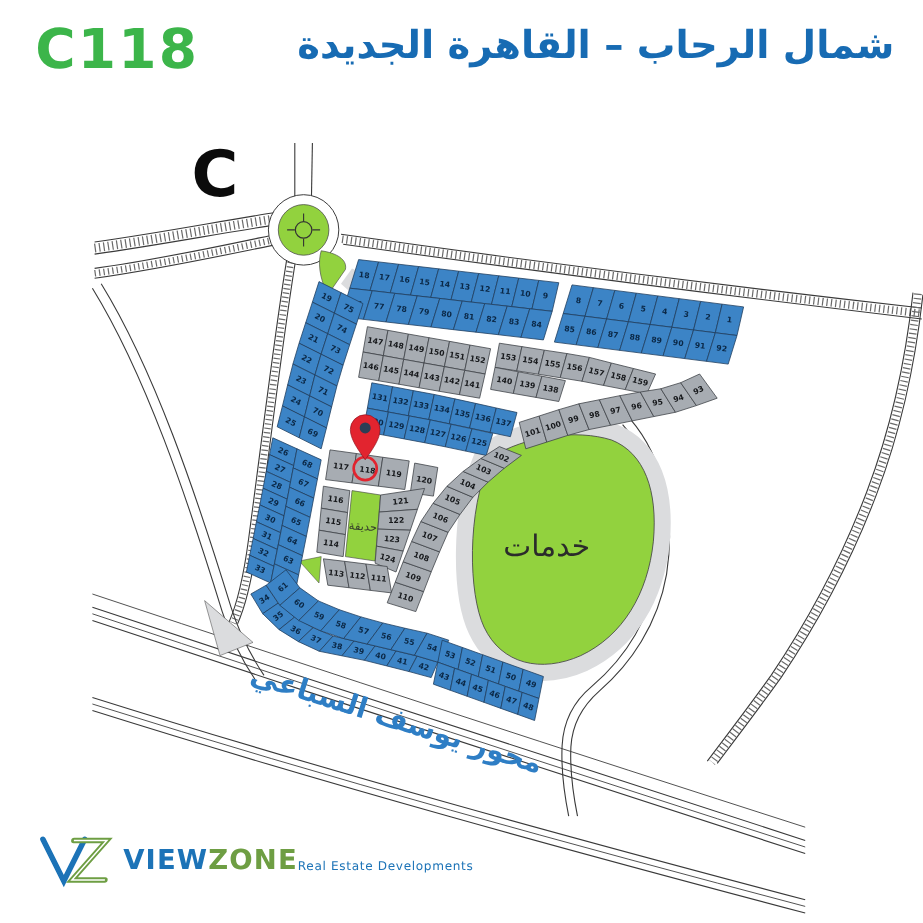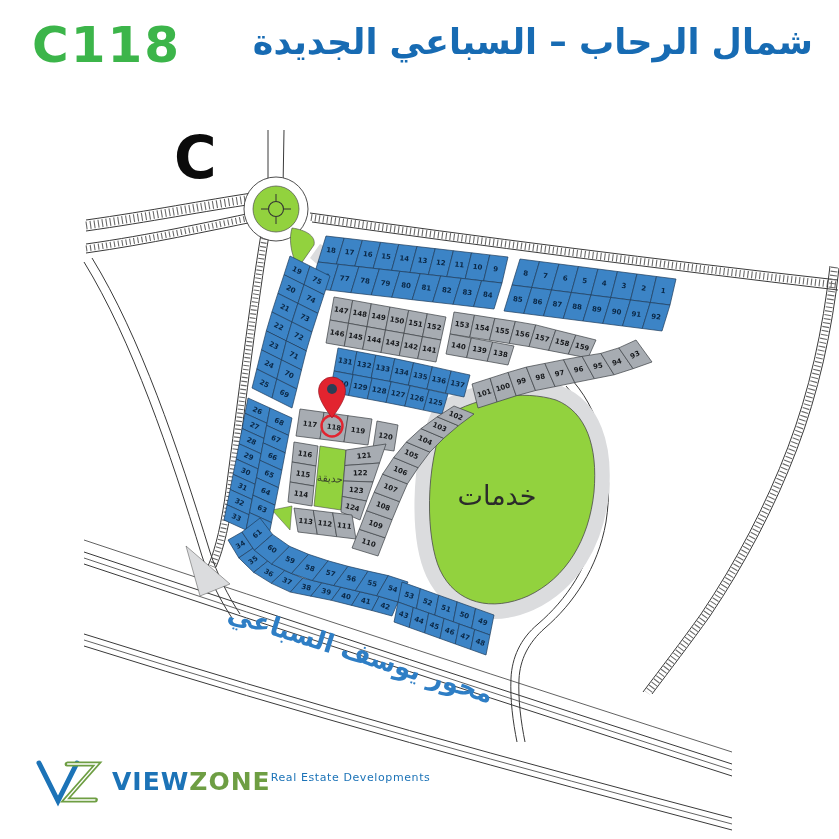--- a/index.html
+++ b/index.html
@@ -8,31 +8,31 @@
   .header{position:absolute;top:0;left:0;right:0;height:112px;}
   .plot-code{position:absolute;left:32px;top:16px;font-size:50px;font-weight:bold;letter-spacing:2px;}
   .title-ar{position:absolute;right:26px;top:22px;font-size:35px;font-weight:bold;direction:rtl;}
   #map-svg{position:absolute;left:0;top:0;}
   .roadline{stroke:#3a3a3a;stroke-width:1;fill:none;}
   .hatch{stroke:#6a6a6a;fill:none;stroke-dasharray:1.1 2.9;}
   .thin{stroke-width:0.8;}
   .logo{position:absolute;left:34px;top:756px;display:flex;align-items:center;gap:6px;}
   .logo-text{display:flex;flex-direction:row;line-height:1.05;}
   .logo-name{font-size:25px;font-weight:bold;letter-spacing:1px;}
-  .logo-tagline{font-size:11px;letter-spacing:0.6px;margin-top:3px;}
+  .logo-tagline{font-size:11px;letter-spacing:0.6px;margin-top:13px;}
   text{font-family:"DejaVu Sans","Liberation Sans",sans-serif;}
 </style>
 </head>
 <body>
 
 <div class="page">
 
   <div class="header">
     <div class="plot-code" style="color: rgb(60, 181, 74);">C118</div>
-    <div class="title-ar" style="color: rgb(23, 107, 179);">شمال الرحاب – السباعي الجديدة</div>
+    <div class="title-ar" style="color: rgb(23, 107, 179);">شمال الرحاب – القاهرة الجديدة</div>
   </div>
 
   <svg id="map-svg" width="839" height="839" viewBox="0 0 839 839">
 
     <g>
 
       <path class="roadline" d="M 268,130 L 268,188"></path>
       <path class="roadline" d="M 284,130 L 283,188"></path>
 
       <path class="roadline" d="M 86,220 C 150,211 205,200 252,193"></path>

